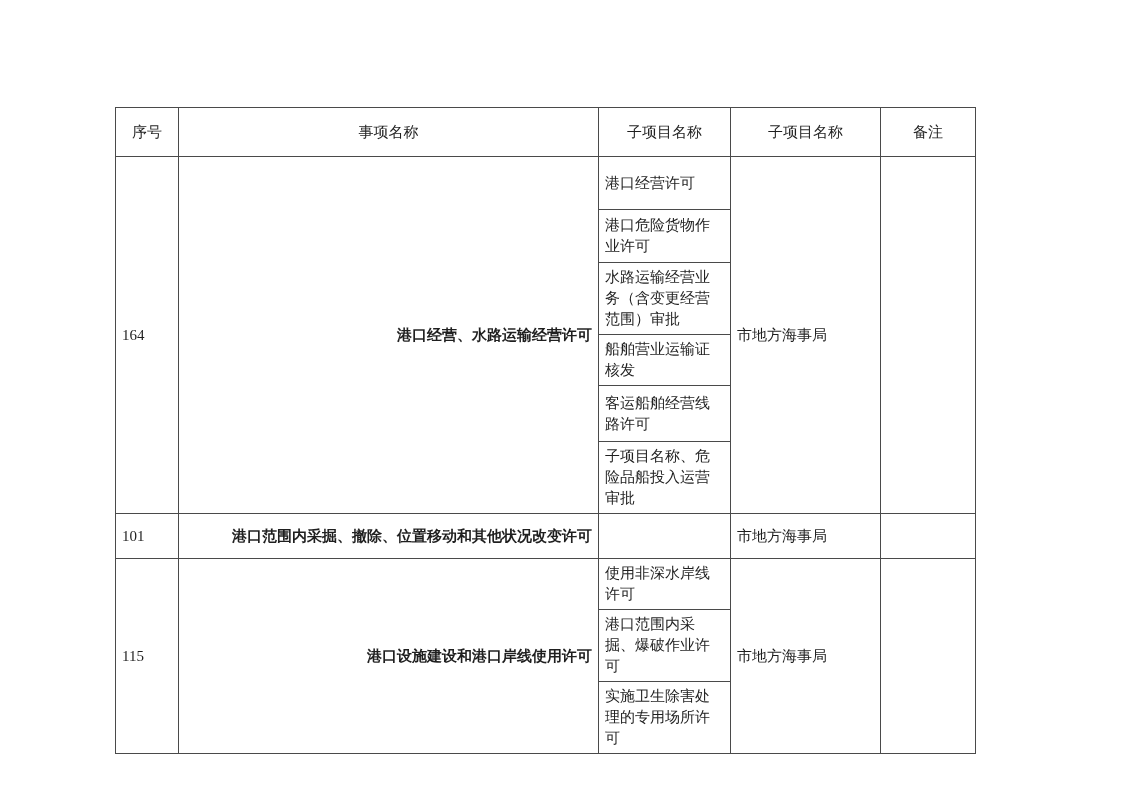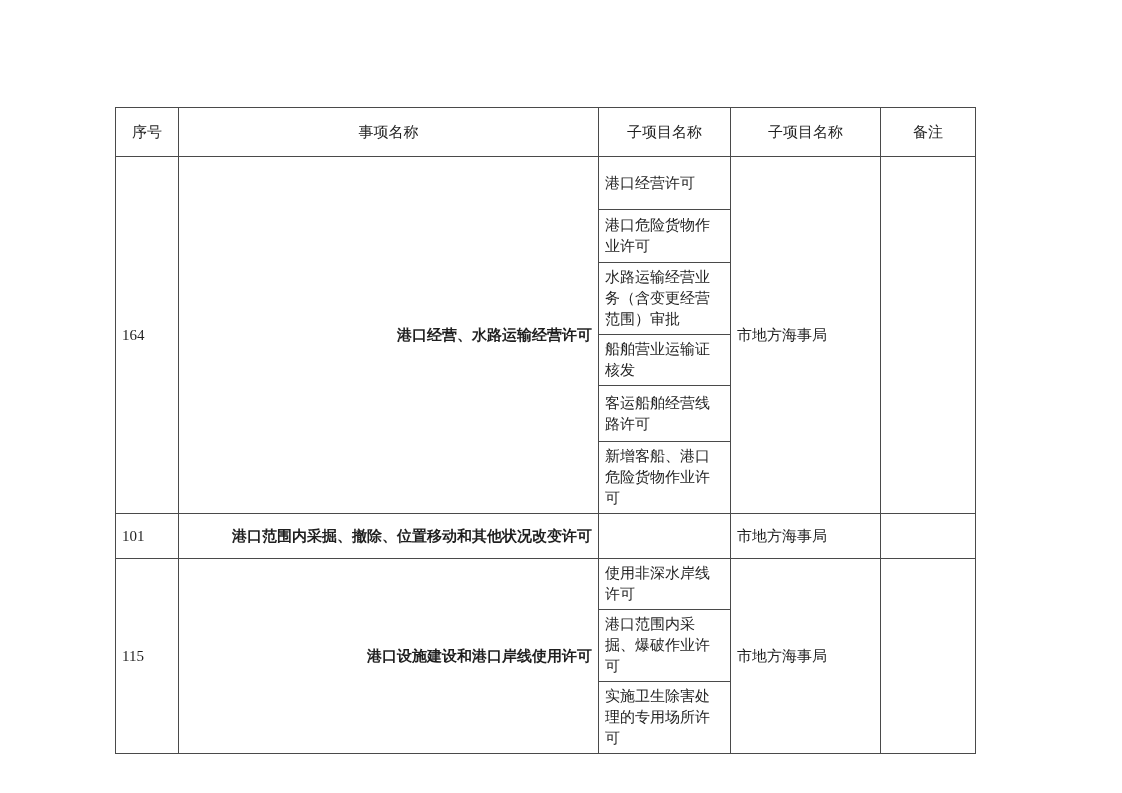--- a/index.html
+++ b/index.html
@@ -94,21 +94,21 @@
       <tr style="height:57px;">
         <td class="cell-sub">水路运输经营业务（含变更经营范围）审批</td>
       </tr>
       <tr style="height:47px;">
         <td class="cell-sub">船舶营业运输证核发</td>
       </tr>
       <tr style="height:56px;">
         <td class="cell-sub">客运船舶经营线路许可</td>
       </tr>
       <tr style="height:53px;">
-        <td class="cell-sub">新增客船、港口危险货物作业许可</td>
+        <td class="cell-sub">子项目名称、危险品船投入运营审批</td>
       </tr>
 
       <tr style="height:45px;">
         <td class="cell-id">101</td>
         <td class="cell-name">港口范围内采掘、撤除、位置移动和其他状况改变许可</td>
         <td class="cell-sub"></td>
         <td class="cell-auth">市地方海事局</td>
         <td class="cell-remark"></td>
       </tr>
 

